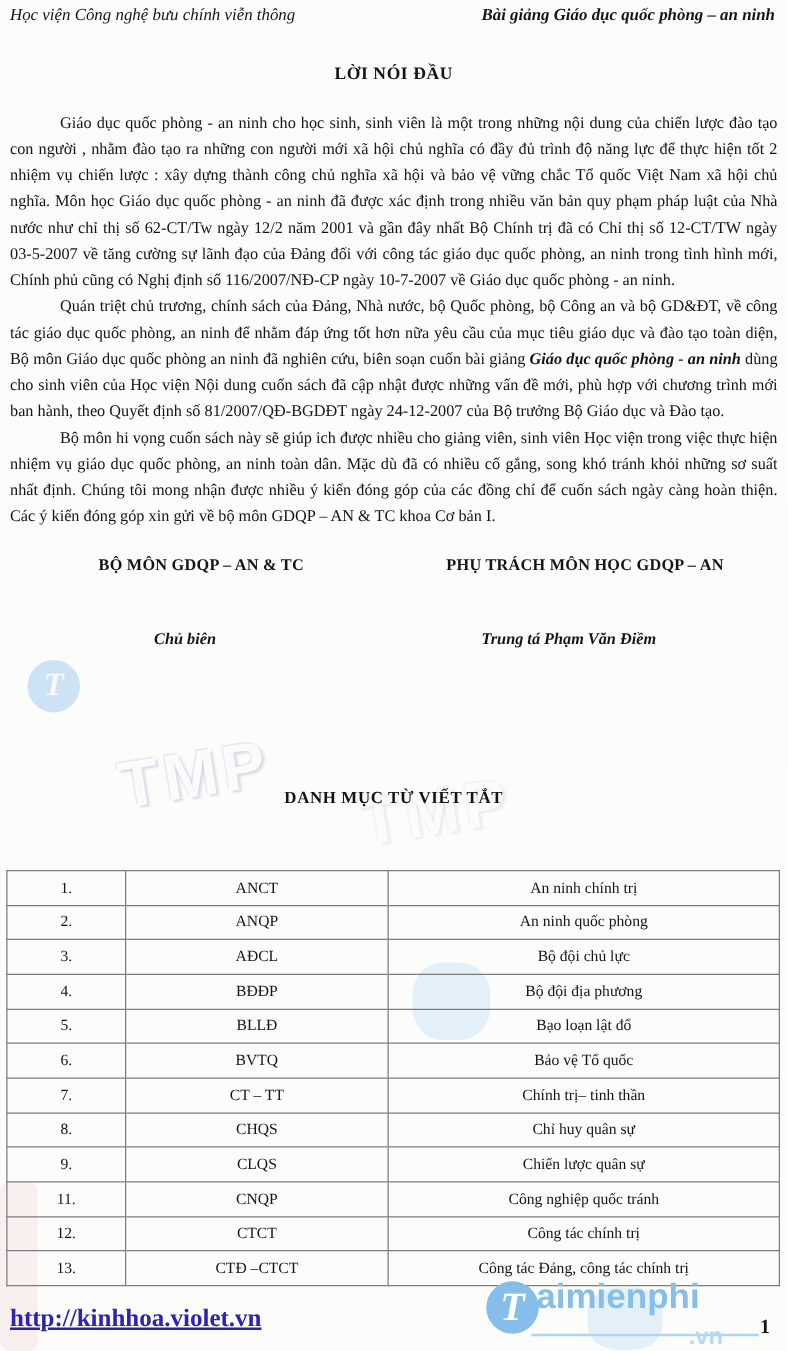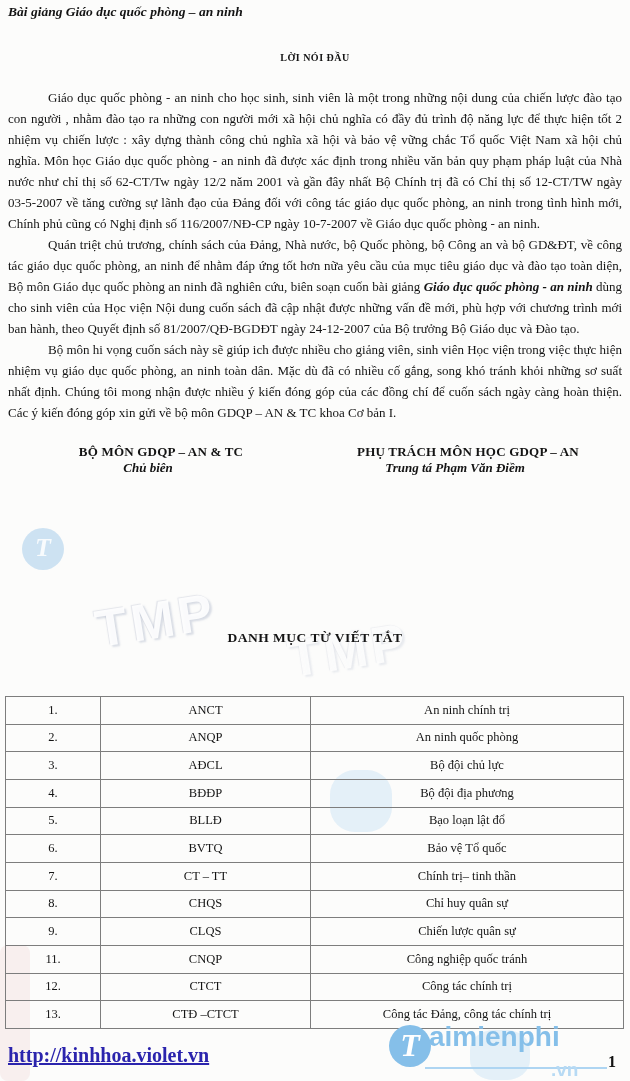--- a/index.html
+++ b/index.html
@@ -18,36 +18,36 @@
     position:absolute; top:4px; left:0; right:0;
     display:flex; justify-content:space-between;
     padding:0 10px 0 8px;
     font-style:italic; font-size:13.5px; font-weight:bold;
   }
   .header .h-left { font-weight:normal; font-style:italic; }
   .header span { font-style:italic; }
   
   .doc-title {
     position:absolute; top:52px; left:0; right:0;
-    text-align:center; font-weight:bold; font-size:10px; letter-spacing:.5px;
+    text-align:center; font-weight:bold; font-size:14px; letter-spacing:.5px;
   }
   
   .body-text {
     position:absolute; top:87px; left:8px; width:614px; height:336px;
     font-size:13px; line-height:21px; text-align:justify; overflow:hidden;
   }
   .body-text p { text-indent:40px; }
   .italic { font-style:italic;font-weight:bold; }
   
   .sig { position:absolute; top:444px; left:0; width:630px; }
   .sig-col { position:absolute; top:0; text-align:center; }
   .sig-col.left  { left:0;   width:296px; }
   .sig-col.right { left:300px; width:310px; }
   .sig-heading { font-weight:bold; font-size:13px; letter-spacing:.2px;padding-left:26px; }
-  .sig-sub { font-weight:bold; font-style:italic; font-size:13px; }
+  .sig-sub { margin-top:43px; font-weight:bold; font-style:italic; font-size:13px; }
   
   .abbrev-title {
     position:absolute; top:630px; left:0; right:0;
     text-align:center; font-weight:bold; font-size:13.5px; letter-spacing:.5px;
   }
   table.abbrev {
     position:absolute; top:696px; left:5px;
     width:619px; height:333px;
     border-collapse:collapse; table-layout:fixed;
     font-size:12.5px;
@@ -127,20 +127,21 @@
 <div class="page">
 
   <div class="wm wm-circle" style="left:22px; top:528px; width:42px; height:42px; font-size:26px; line-height:40px;">T</div>
   <div class="wm wm-tmp" style="left:95px; top:590px;">TMP</div>
   <div class="wm wm-tmp wm-tmp2" style="left:288px; top:620px;">TMP</div>
   <div class="wm wm-blob" style="left:330px; top:770px; width:62px; height:62px;"></div>
   <div class="wm wm-blob" style="left:470px; top:1030px; width:60px; height:50px;"></div>
   <div class="wm wm-pink" style="left:0px; top:945px; width:30px; height:136px;"></div>
 
   <div class="header">
+    <span class="h-left">Học viện Công nghệ bưu chính viễn thông</span>
     <span class="h-right">Bài giảng Giáo dục quốc phòng – an ninh</span>
   </div>
 
   <div class="doc-title">LỜI NÓI ĐẦU</div>
 
   <div class="body-text">
     <p>Giáo dục quốc phòng - an ninh cho học sinh, sinh viên là một trong những nội dung của chiến lược đào tạo con người , nhằm đào tạo ra những con người mới xã hội chủ nghĩa có đầy đủ trình độ năng lực để thực hiện tốt 2 nhiệm vụ chiến lược : xây dựng thành công chủ nghĩa xã hội và bảo vệ vững chắc Tổ quốc Việt Nam xã hội chủ nghĩa. Môn học Giáo dục quốc phòng - an ninh đã được xác định trong nhiều văn bản quy phạm pháp luật của Nhà nước như chỉ thị số 62-CT/Tw ngày 12/2 năm 2001 và gần đây nhất Bộ Chính trị đã có Chỉ thị số 12-CT/TW ngày 03-5-2007 về tăng cường sự lãnh đạo của Đảng đối với công tác giáo dục quốc phòng, an ninh trong tình hình mới, Chính phủ cũng có Nghị định số 116/2007/NĐ-CP ngày 10-7-2007 về Giáo dục quốc phòng - an ninh.</p>
     <p><span>Quán triệt chủ trương, chính sách của Đảng, Nhà nước, bộ Quốc phòng, bộ Công an và bộ GD&amp;ĐT, về công tác giáo dục quốc phòng, an ninh để nhằm đáp ứng tốt hơn nữa yêu cầu của mục tiêu giáo dục và đào tạo toàn diện, Bộ môn Giáo dục quốc phòng an ninh đã nghiên cứu, biên soạn cuốn bài giảng </span><span class="italic">Giáo dục quốc phòng - an ninh</span><span> dùng cho sinh viên của Học viện Nội dung cuốn sách đã cập nhật được những vấn đề mới, phù hợp với chương trình mới ban hành, theo Quyết định số 81/2007/QĐ-BGDĐT ngày 24-12-2007 của Bộ trưởng Bộ Giáo dục và Đào tạo.</span></p>
     <p>Bộ môn hi vọng cuốn sách này sẽ giúp ich được nhiều cho giảng viên, sinh viên Học viện trong việc thực hiện nhiệm vụ giáo dục quốc phòng, an ninh toàn dân. Mặc dù đã có nhiều cố gắng, song khó tránh khỏi những sơ suất nhất định. Chúng tôi mong nhận được nhiều ý kiến đóng góp của các đồng chí để cuốn sách ngày càng hoàn thiện. Các ý kiến đóng góp xin gửi về bộ môn GDQP – AN &amp; TC  khoa Cơ bản I.</p>
 

